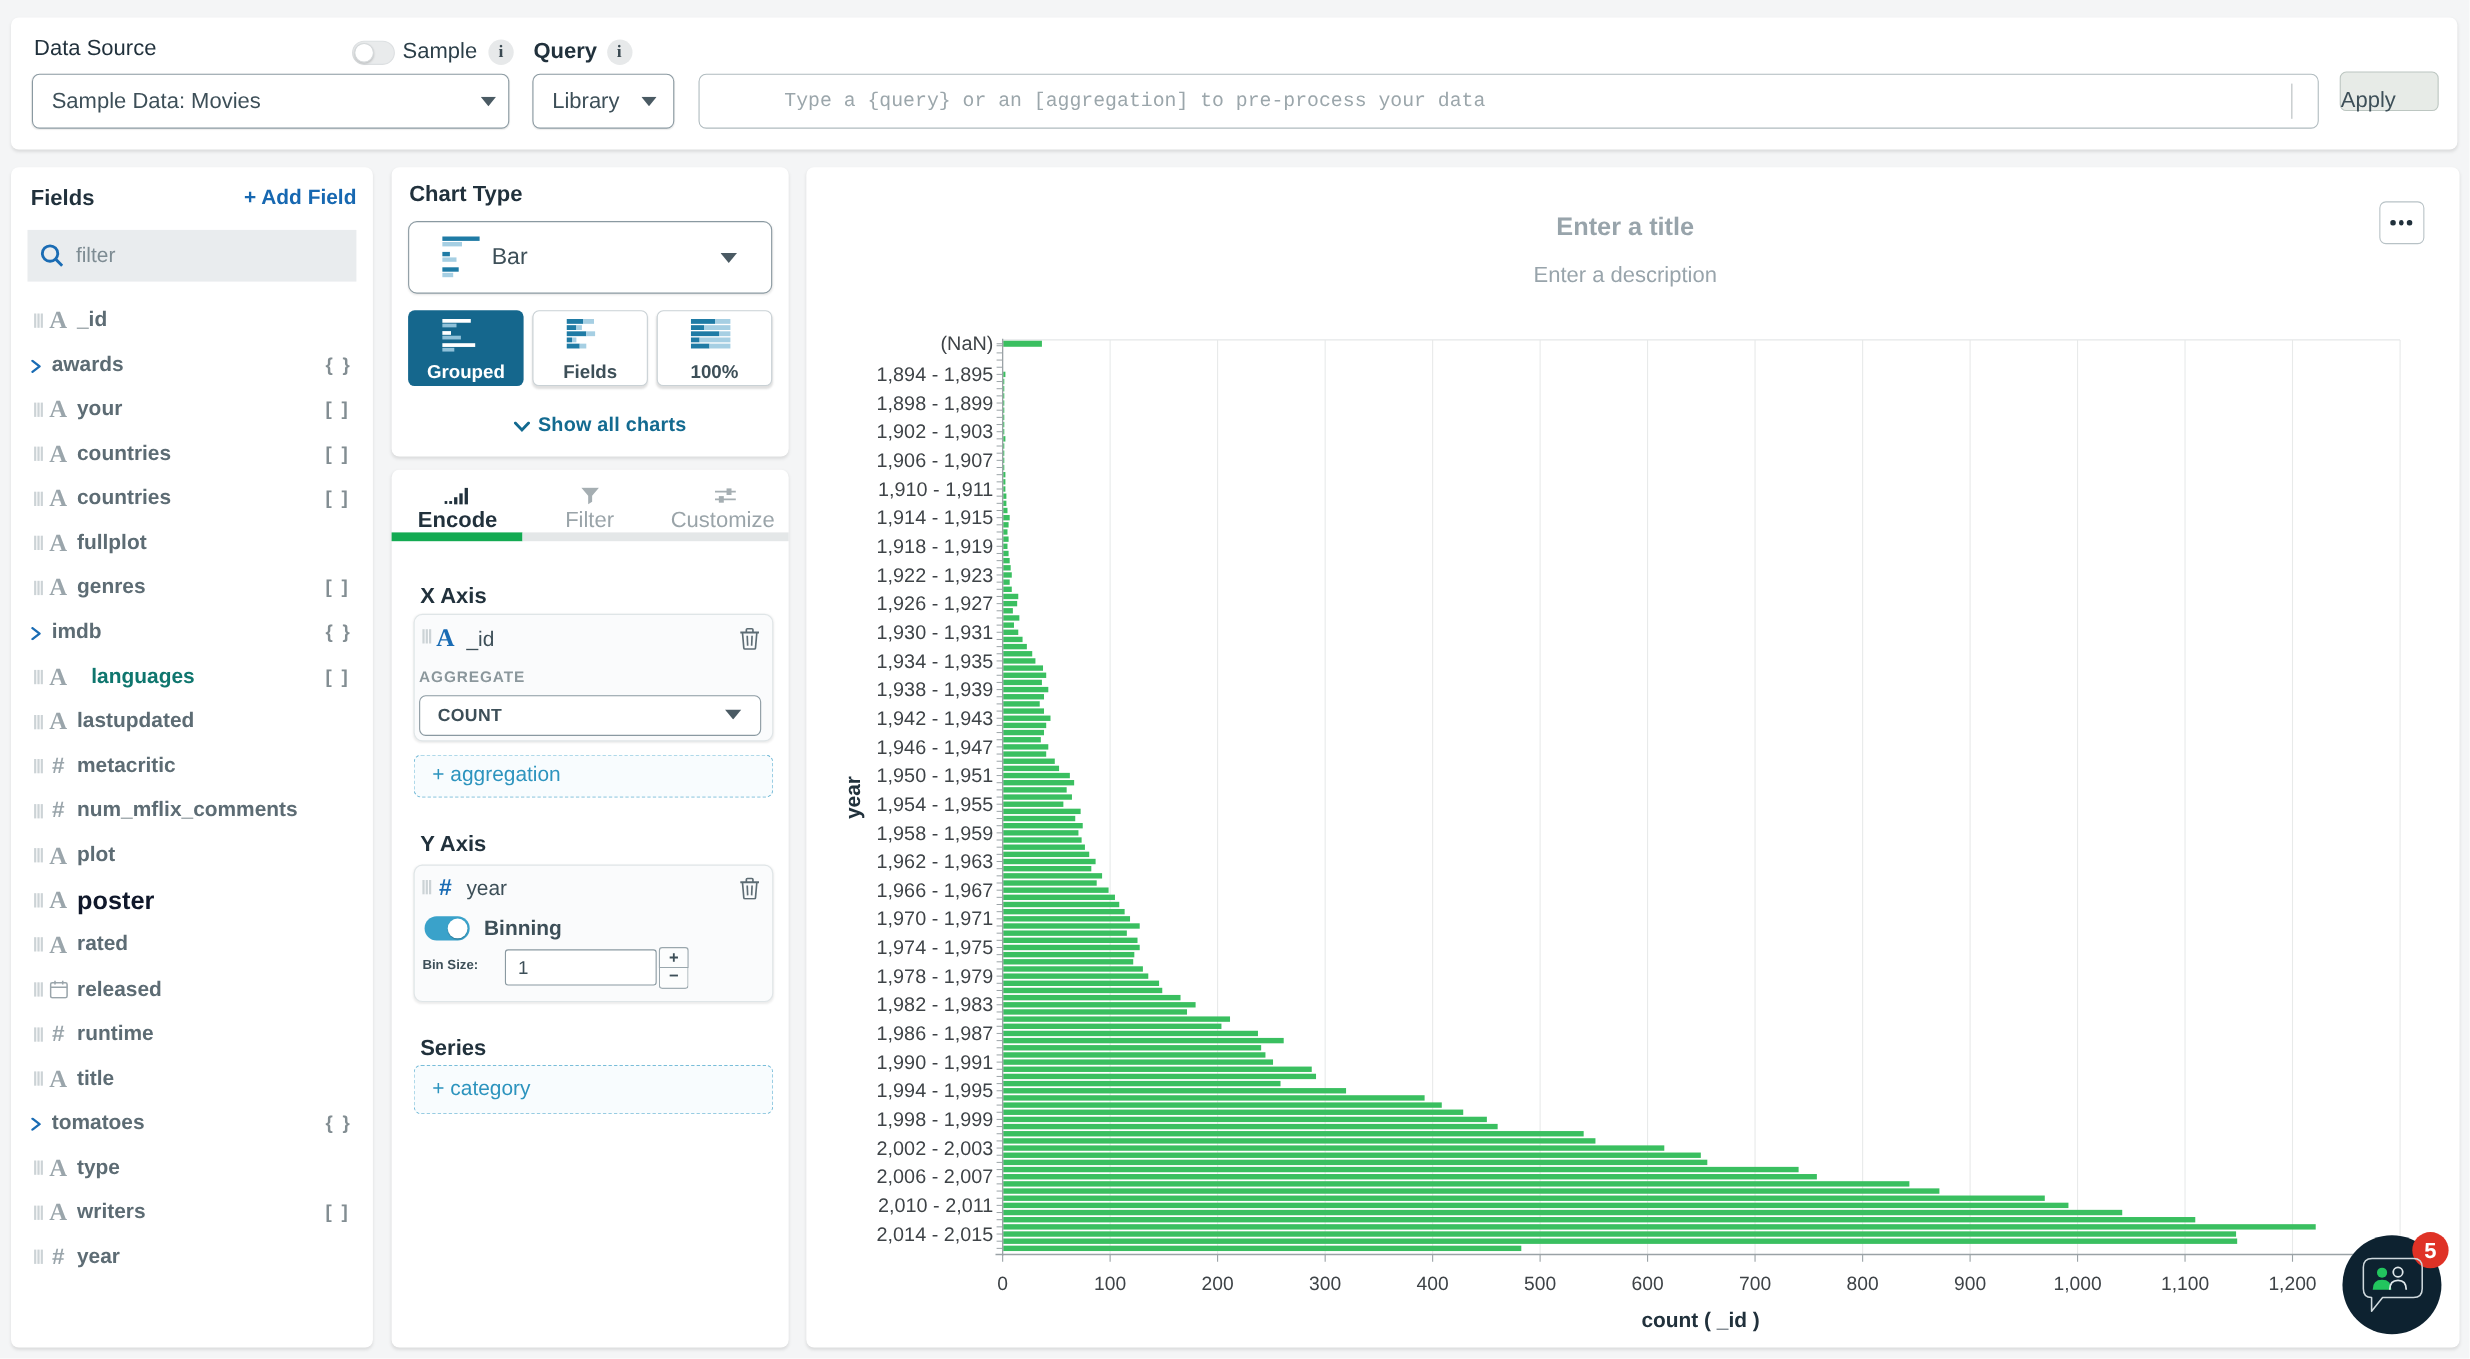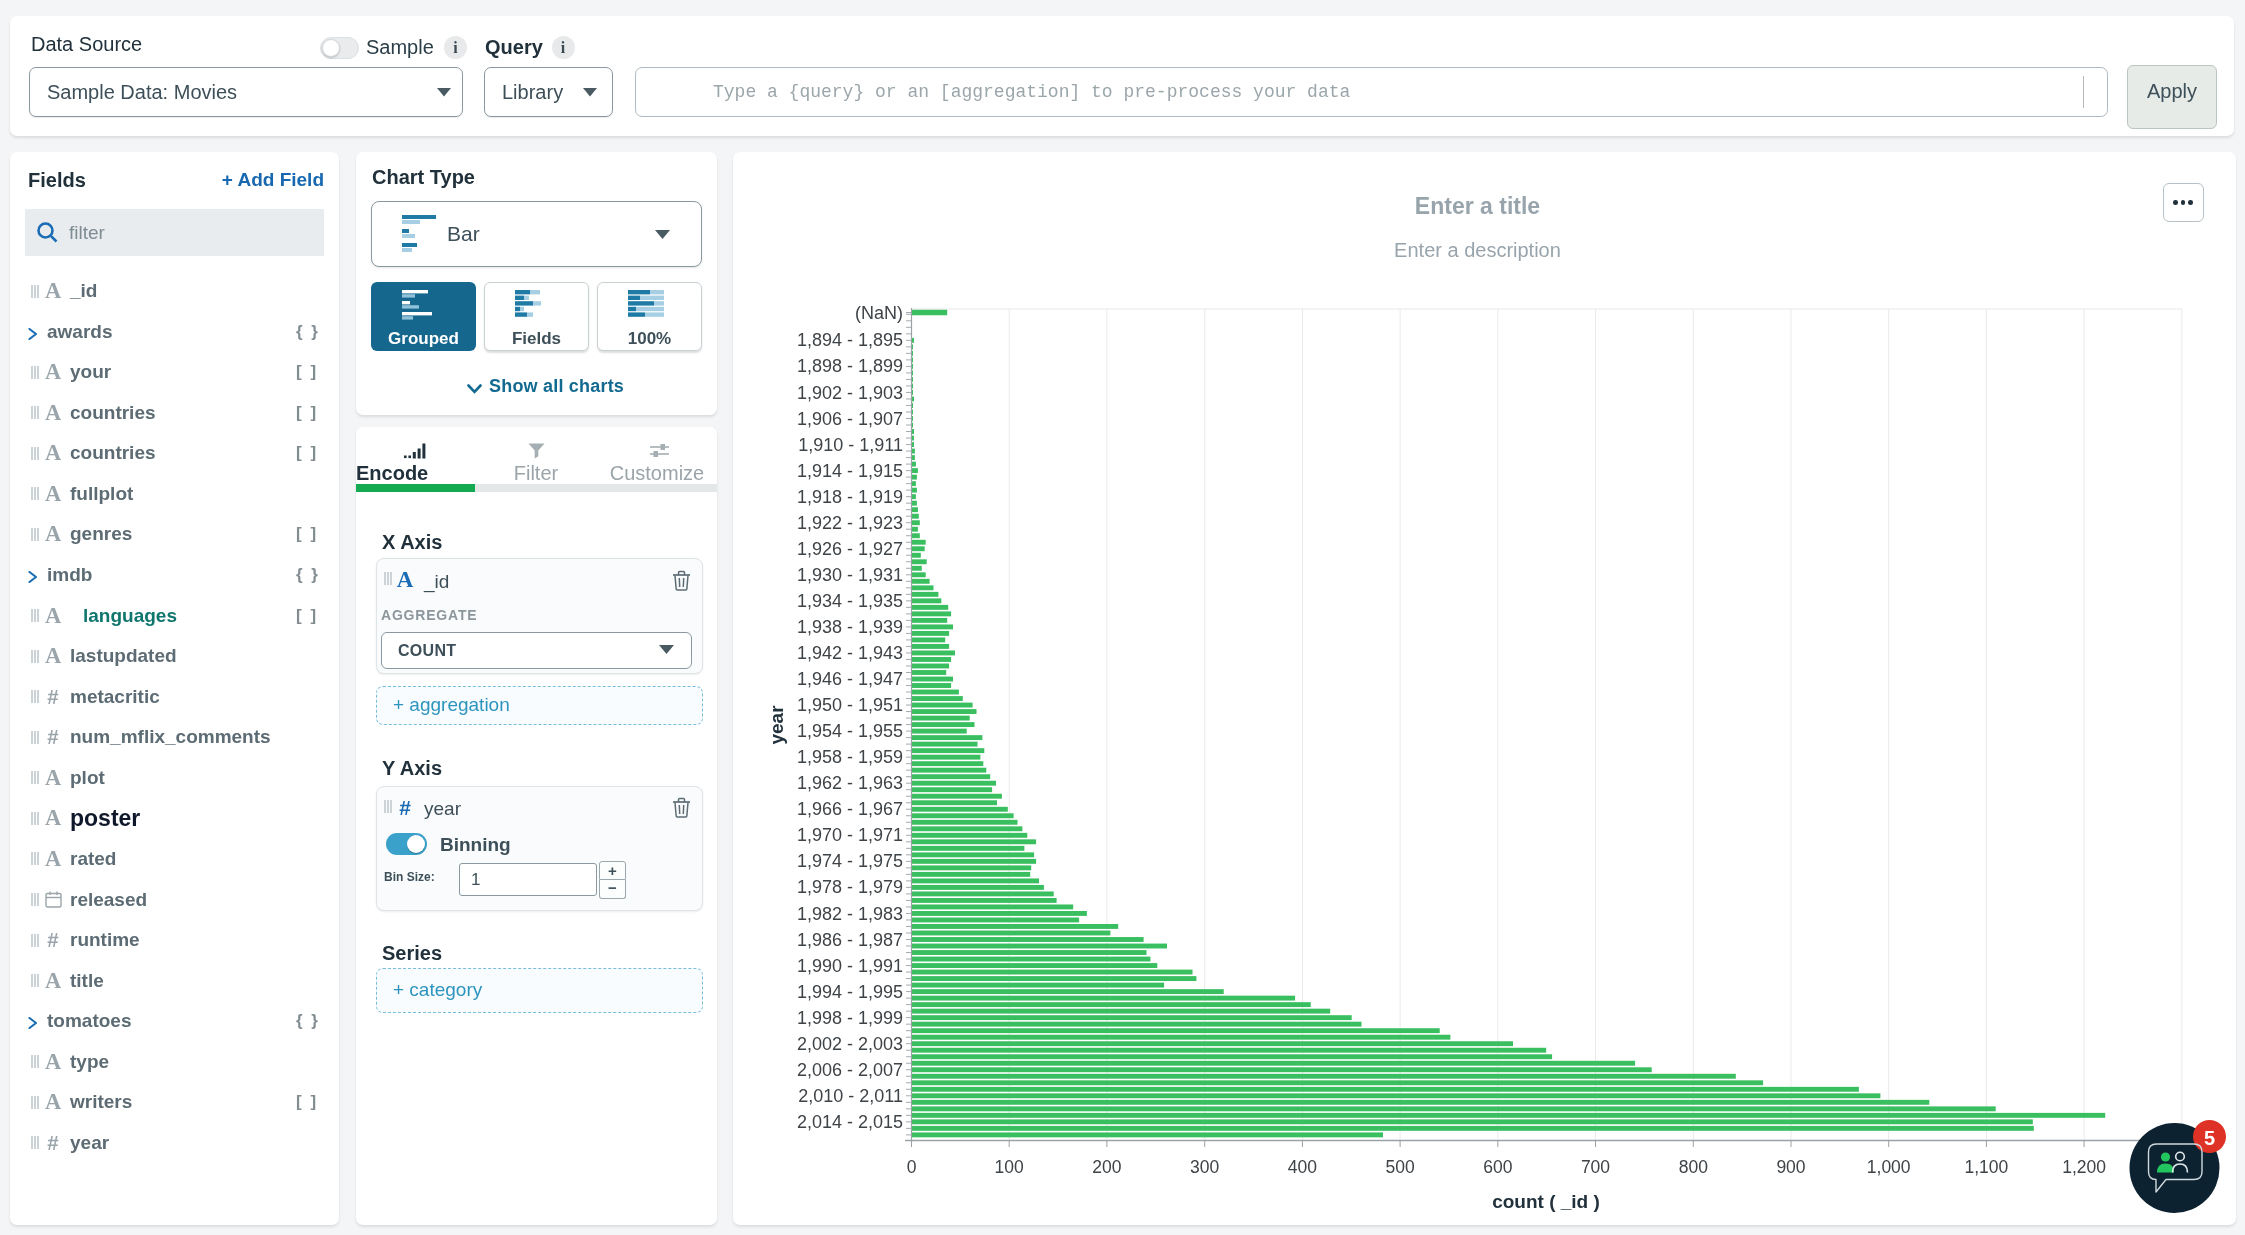--- a/index.html
+++ b/index.html
@@ -21,21 +21,21 @@
     <polygon points="0,0 14,0 7.0,8.5" fill="#4a5a63"></polygon>
   </svg>
 <div class="abs" style="left:484px;top:67px;width:129px;height:50px;border:1.5px solid #8a99a1;border-radius:7px;background:#fff;box-shadow:0 1px 1px rgba(0,0,0,0.08)"></div>
 <div class="abs" style="left:502px;top:67px;height:40px;line-height:50px;font-size:20px;color:#3d4f58">Library</div>
 <svg style="position:absolute;left:583px;top:88px" width="14" height="8.5">
     <polygon points="0,0 14,0 7.0,8.5" fill="#4a5a63"></polygon>
   </svg>
 <div class="abs" style="left:635px;top:67px;width:1473px;height:50px;border:1.5px solid #b0bbbf;border-radius:7px;background:#fff"></div>
 <div class="abs" style="left:713px;top:67px;height:50px;line-height:50px;font-family:'Liberation Mono',monospace;font-size:18px;color:#9ba6ab">Type a {query} or an [aggregation] to pre-process your data</div>
 <div class="abs" style="left:2083px;top:76px;width:1px;height:32px;background:#b6bcbe"></div>
-<div class="abs" style="left:2127px;top:65px;width:90px;height:64px;border:1.5px solid #bcc6c1;border-radius:6px;background:#e7ebe7;text-align:center;line-height:51px;font-size:20px;color:#3d4f58">Apply</div>
+<div class="abs" style="left:2127px;top:65px;width:90px;height:36px;border:1.5px solid #bcc6c1;border-radius:6px;background:#e7ebe7;text-align:left;line-height:51px;font-size:20px;color:#3d4f58">Apply</div>
 
 <div class="card" style="left:10px;top:152px;width:329px;height:1073px"></div>
 <div class="abs" style="left:28px;top:169px;font-size:20px;font-weight:bold;color:#21313c">Fields</div>
 <div class="abs" style="left:214px;top:169px;width:110px;text-align:right;font-size:19px;font-weight:bold;color:#1768b1">+ Add Field</div>
 <div class="abs" style="left:25px;top:209px;width:299px;height:47px;background:#e9ecee"></div>
 <div class="abs" style="left:36px;top:221px"><svg width="24" height="24" viewBox="0 0 24 24">
       <g stroke="#1a6cb4" fill="none" stroke-width="2.6">
 <circle cx="9.5" cy="9.5" r="7"></circle>
         <line x1="14.8" y1="14.8" x2="20.5" y2="20.5"></line>
       </g>
@@ -262,21 +262,21 @@
 <div class="abs" style="left:489px;top:376px;font-size:18px;font-weight:bold;color:#136a90;letter-spacing:0.2px">Show all charts</div>
 
 <div class="card" style="left:356px;top:427px;width:361px;height:798px"></div>
 <div class="abs" style="left:404px;top:443px"><svg width="24" height="16" viewBox="0 0 24 16">
 <rect x="0" y="12.5" width="2.6" height="2.6" fill="#21313c"></rect>
 <rect x="4.4" y="12.5" width="2.6" height="2.6" fill="#21313c"></rect>
 <rect x="8.8" y="9" width="3" height="6.5" fill="#21313c"></rect>
 <rect x="13.6" y="5.5" width="3" height="10" fill="#21313c"></rect>
 <rect x="18.4" y="0.5" width="3" height="15" fill="#21313c"></rect>
 </svg></div>
-<div class="abs" style="left:356px;top:462px;width:120px;text-align:left;font-size:20px;font-weight:bold;color:#21313c">Encode</div>
+<div class="abs" style="left:356px;top:462px;width:120px;text-align:center;font-size:20px;font-weight:bold;color:#21313c">Encode</div>
 <div class="abs" style="left:528px;top:443px"><svg width="17" height="16" viewBox="0 0 17 16">
 <path d="M0.5 0.5 L16.5 0.5 L10.3 7.6 L10.3 13.2 L6.7 15.5 L6.7 7.6 Z" fill="#a5aeb2"></path>
 </svg></div>
 <div class="abs" style="left:476px;top:462px;width:120px;text-align:center;font-size:20px;color:#9aa4a9">Filter</div>
 <div class="abs" style="left:650px;top:443px"><svg width="19" height="16" viewBox="0 0 19 16">
 <g stroke="#a5aeb2" stroke-width="1.6">
 <line x1="0" y1="4" x2="19" y2="4"></line>
         <line x1="0" y1="11" x2="19" y2="11"></line>
       </g>
 <rect x="10.5" y="1" width="4.5" height="6" fill="#a5aeb2"></rect>

